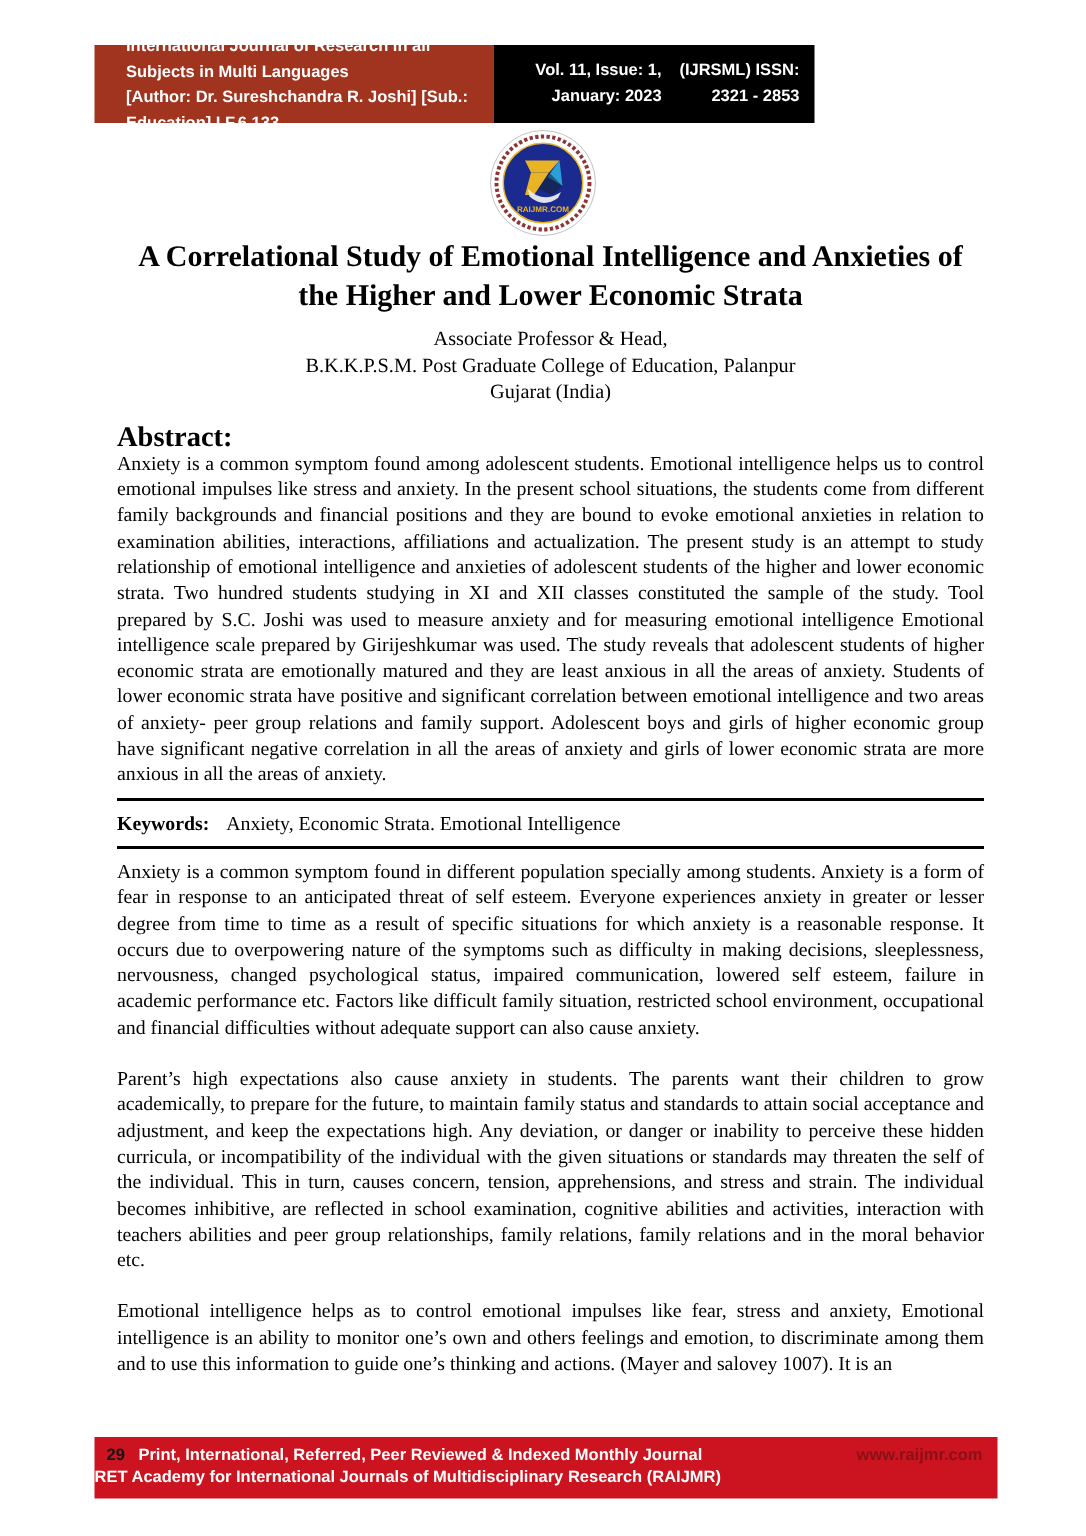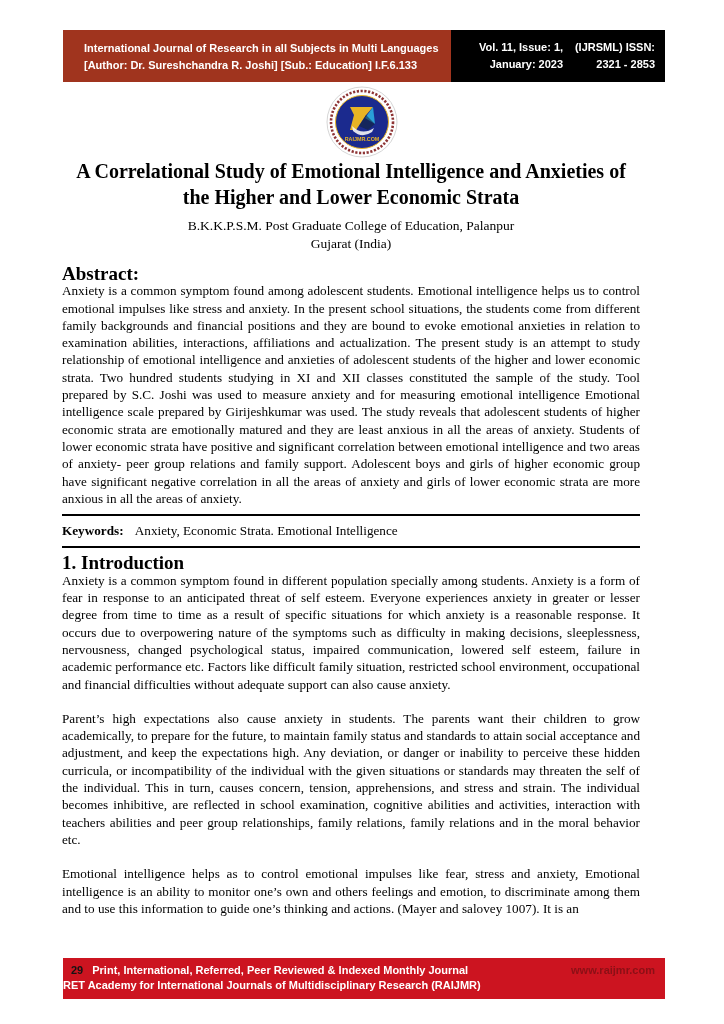--- a/index.html
+++ b/index.html
@@ -7,21 +7,21 @@
     width: 724px; height: 1024px;
     background: #ffffff;
     position: relative;
     font-family: "Liberation Serif", serif;
     color: #000;
     overflow: hidden;
   }
 
   
   .header {
-    position: absolute; left: 63px; top: 30px; width: 602px; height: 52px;
+    position: absolute; left: 63px; top: 30px; width: 480px; height: 52px;
     display: flex;
     font-family: "Liberation Sans", sans-serif;
     font-weight: bold; font-size: 11px; line-height: 17px; color: #fff;
   }
   .header-left {
     flex: 1 1 auto;
     background: #a0341e;
     padding: 9px 8px 8px 21px;
     display: flex; flex-direction: column; justify-content: center;
   }
@@ -34,21 +34,21 @@
   }
 
   
   .logo-wrap {
     position: absolute; left: 0; top: 86px; width: 724px;
     display: flex; justify-content: center;
   }
 
   
   .content {
-    position: absolute; left: 62px; top: 158px; width: 578px;
+    position: absolute; left: 78px; top: 158px; width: 578px;
   }
   .paper-title {
     text-align: center;
     font-size: 20px; font-weight: bold; line-height: 26px;
     margin: 0 0 7px 0;
   }
   .author-block { text-align: center; font-size: 13.5px; line-height: 17.5px; margin-bottom: 13px; }
   .author-block .author-name { }
   .body-text { font-size: 13.2px; line-height: 17.3px; text-align: justify; }
   .sec-heading { font-weight: bold; font-size: 19px; line-height: 17.3px; }
@@ -102,37 +102,37 @@
       <text x="36" y="55" text-anchor="middle" font-family="Liberation Sans, sans-serif" font-size="5.4" font-weight="bold" fill="#e8b425">RAIJMR.COM</text>
     </svg>
   </span>
 </div>
 
 <div class="content">
 
   <h1 class="paper-title">A Correlational Study of Emotional Intelligence and Anxieties of the Higher and Lower Economic Strata</h1>
 
   <div class="author-block">
+    <div>Associate Professor &amp; Head,</div>
     <div>B.K.K.P.S.M. Post Graduate College of Education, Palanpur</div>
     <div>Gujarat (India)</div>
   </div>
 
   <div class="sec-heading">Abstract:</div>
   <div class="body-text">Anxiety is a common symptom found among adolescent students. Emotional intelligence helps us to control emotional impulses like stress and anxiety. In the present school situations, the students come from different family backgrounds and financial positions and they are bound to evoke emotional anxieties in relation to examination abilities, interactions, affiliations and actualization. The present study is an attempt to study relationship of emotional intelligence and anxieties of adolescent students of the higher and lower economic strata. Two hundred students studying in XI and XII classes constituted the sample of the study. Tool prepared by S.C. Joshi was used to measure anxiety and for measuring emotional intelligence Emotional intelligence scale prepared by Girijeshkumar was used. The study reveals that adolescent students of higher economic strata are emotionally matured and they are least anxious in all the areas of anxiety. Students of lower economic strata have positive and significant correlation between emotional intelligence and two areas of anxiety- peer group relations and family support. Adolescent boys and girls of higher economic group have significant negative correlation in all the areas of anxiety and girls of lower economic strata are more anxious in all the areas of anxiety.</div>
 
   <hr class="rule">
 
   <div class="keywords-line">
     <span class="kw-label">Keywords:</span>
     <span class="kw-text">Anxiety, Economic Strata. Emotional Intelligence</span>
   </div>
 
   <hr class="rule">
 
-  <div class="sec-heading">1. Introduction</div>
   <div class="body-text">Anxiety is a common symptom found in different population specially among students. Anxiety is a form of fear in response to an anticipated threat of self esteem. Everyone experiences anxiety in greater or lesser degree from time to time as a result of specific situations for which anxiety is a reasonable response. It occurs due to overpowering nature of the symptoms such as difficulty in making decisions, sleeplessness, nervousness, changed psychological status, impaired communication, lowered self esteem, failure in academic performance etc. Factors like difficult family situation, restricted school environment, occupational and financial difficulties without adequate support can also cause anxiety.</div>
   <div class="para-gap"></div>
   <div class="body-text">Parent’s high expectations also cause anxiety in students. The parents want their children to grow academically, to prepare for the future, to maintain family status and standards to attain social acceptance and adjustment, and keep the expectations high. Any deviation, or danger or inability to perceive these hidden curricula, or incompatibility of the individual with the given situations or standards may threaten the self of the individual. This in turn, causes concern, tension, apprehensions, and stress and strain. The individual becomes inhibitive, are reflected in school examination, cognitive abilities and activities, interaction with teachers abilities and peer group relationships, family relations, family relations and in the moral behavior etc.</div>
   <div class="para-gap"></div>
   <div class="body-text">Emotional intelligence helps as to control emotional impulses like fear, stress and anxiety, Emotional intelligence is an ability to monitor one’s own and others feelings and emotion, to discriminate among them and to use this information to guide one’s thinking and actions. (Mayer and salovey 1007). It is an</div>
 
 </div>
 
 <div class="footer">
   <div class="footer-row1">

